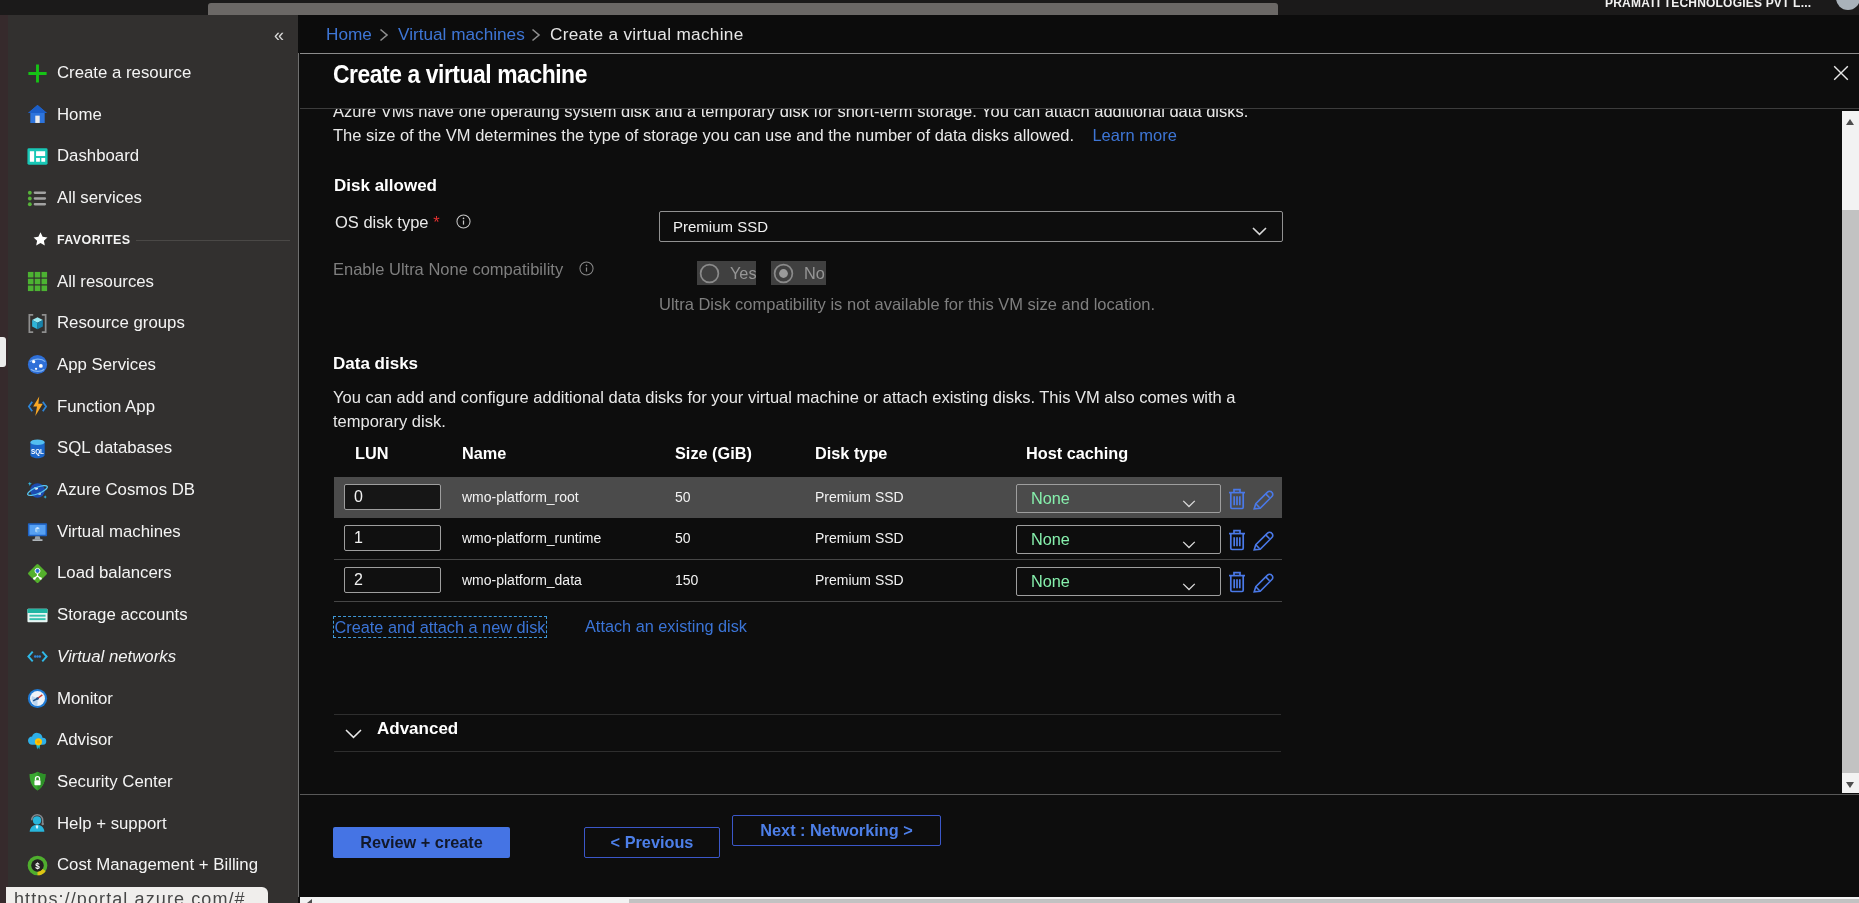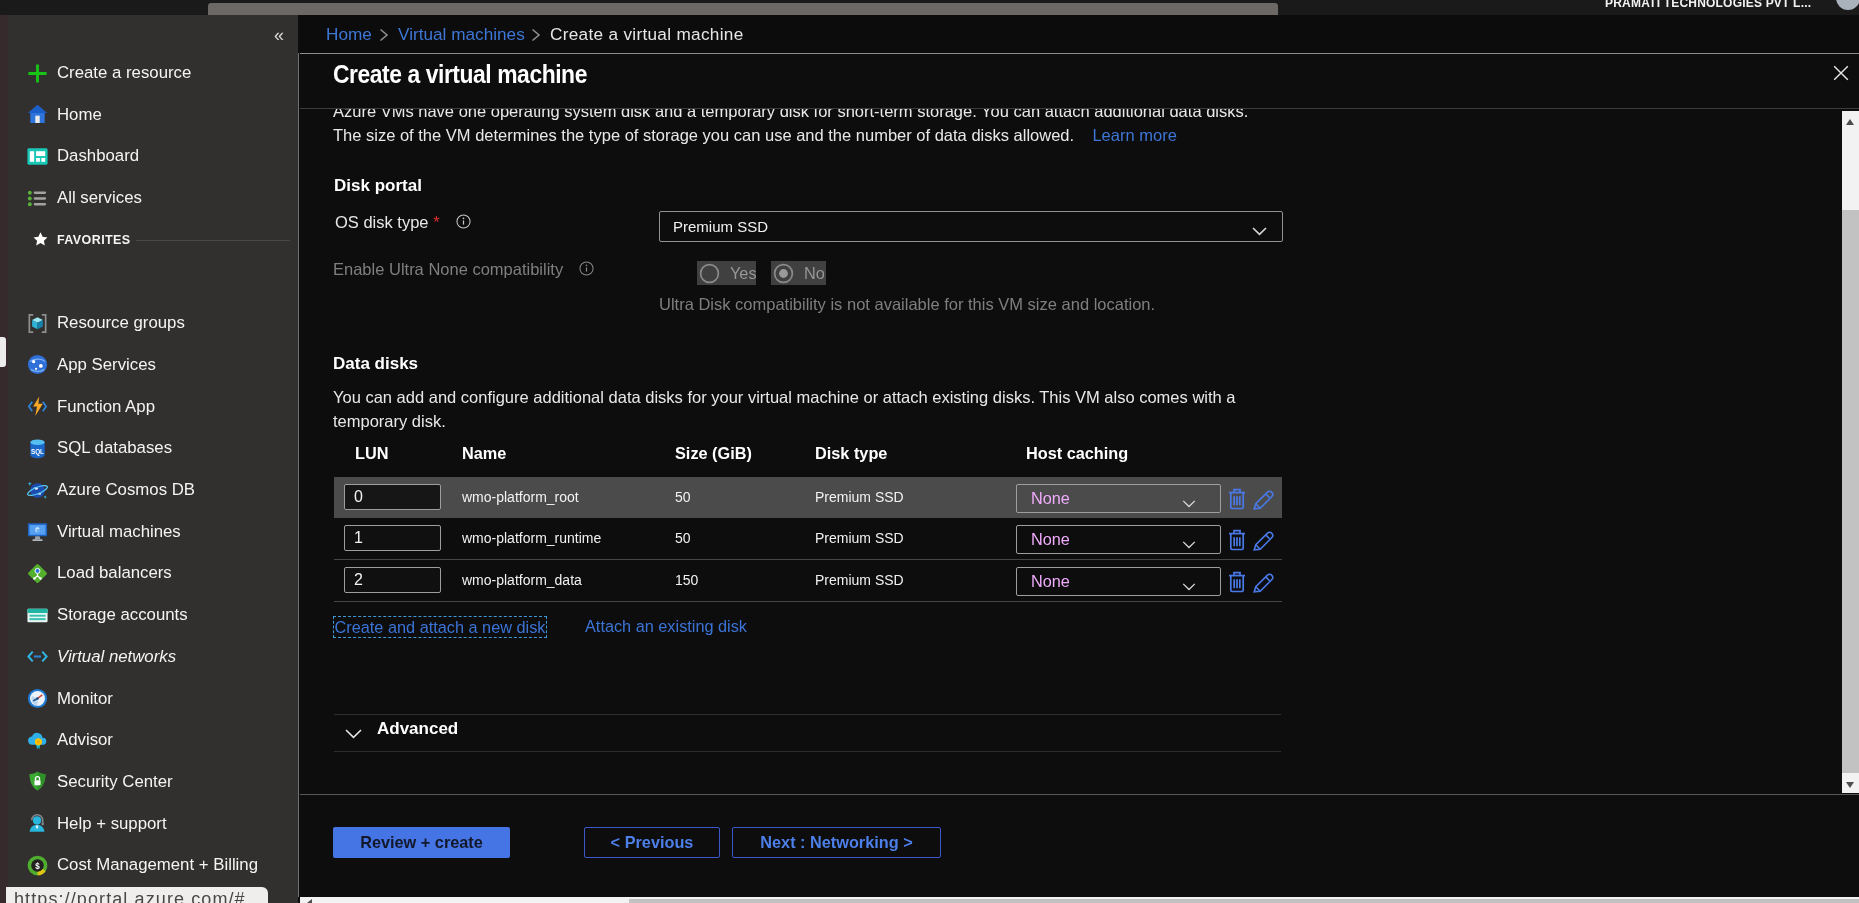--- a/index.html
+++ b/index.html
@@ -45,21 +45,21 @@
 .gray { color:#7f7f7f; }
 .h2 { color:#ffffff; font-size:17px; font-weight:700; }
 .select { position:absolute; border:1px solid #919191; border-radius:2px; background:#0d0d0d; color:#f2f2f2; font-size:15px; }
 .chip { position:absolute; background:#404040; height:24px; display:flex; align-items:center;margin-left:38px; }
 .chip .rlbl { color:#969696; font-size:16.3px; position:absolute; left:33px; }
 .row1bg { position:absolute; left:34px; width:948px; height:41px; background:#4b4b4b; }
 .sep { position:absolute; left:34px; width:948px; height:1px; background:#464646; }
 .cell { position:absolute; color:#f2f2f2; font-size:14px; line-height:41px; white-space:nowrap; }
 .hcell { position:absolute; color:#ffffff; font-size:16.3px; font-weight:700; white-space:nowrap; }
 .luninput { position:absolute; width:97px; height:26px; border:1px solid #9e9e9e; border-radius:2px; background:#161616; color:#f2f2f2; font-size:16px; line-height:24px; padding-left:9px; }
-.nonesel { position:absolute; width:205px; height:29px; border:1px solid #9e9e9e; border-radius:2px; color:#f0abfc; font-size:16.3px; line-height:27px; padding-left:14px; }
+.nonesel { position:absolute; width:205px; height:29px; border:1px solid #9e9e9e; border-radius:2px; color:#86efac; font-size:16.3px; line-height:27px; padding-left:14px; }
 .icobtn { position:absolute; }
 #dottedlink { position:absolute; left:33px; top:507px; width:214px; height:22px; border:1px dashed #3e98d8; color:#3b74d6; font-size:16.3px; text-align:center; line-height:21px; }
 #attachlink { position:absolute; left:285px; top:508px; color:#3b74d6; font-size:16.3px; }
 .hr { position:absolute; left:34px; width:947px; height:1px; background:#2e2e2e; }
 
 
 #vsb { position:absolute; left:1542px; top:2px; width:17px; height:682px; background:#f2f2f2; }
 #vthumb { position:absolute; left:0px; top:99px; width:17px; height:563px; background:#c2c2c2; }
 .tri-up { position:absolute; left:4px; top:8px; width:0; height:0; border-left:4.5px solid transparent; border-right:4.5px solid transparent; border-bottom:6px solid #4d4d4d; }
 .tri-dn { position:absolute; left:4px; top:671px; width:0; height:0; border-left:4.5px solid transparent; border-right:4.5px solid transparent; border-top:6px solid #4d4d4d; }
@@ -136,20 +136,38 @@
         <span class="lbl">Dashboard</span>
       </div>
     <div class="sitem" style="top:203.8px;">
         <span class="ico" style="left:21px;">
           <svg width="17" height="17" viewBox="0 0 24 24">
             <path d="M12 1.8l3 6.4 6.8.8-5 4.7 1.3 6.8L12 17l-6.1 3.5 1.3-6.8-5-4.7 6.8-.8z" fill="#fff"></path>
           </svg>
         </span>
         <span class="favlbl">FAVORITES</span>
         <span class="favline"></span>
+      </div>
+    <div class="sitem" style="top:245.5px;">
+        <span class="ico">
+          <svg width="23" height="23" viewBox="0 0 24 24">
+            <g fill="#4cb332">
+              <rect x="2" y="2" width="5.8" height="5.8"></rect>
+              <rect x="9.1" y="2" width="5.8" height="5.8"></rect>
+              <rect x="16.2" y="2" width="5.8" height="5.8"></rect>
+              <rect x="2" y="9.1" width="5.8" height="5.8"></rect>
+              <rect x="9.1" y="9.1" width="5.8" height="5.8"></rect>
+              <rect x="16.2" y="9.1" width="5.8" height="5.8"></rect>
+              <rect x="2" y="16.2" width="5.8" height="5.8"></rect>
+              <rect x="9.1" y="16.2" width="5.8" height="5.8"></rect>
+              <rect x="16.2" y="16.2" width="5.8" height="5.8"></rect>
+            </g>
+          </svg>
+        </span>
+        <span class="lbl">All resources</span>
       </div>
     <div class="sitem" style="top:287.2px;">
         <span class="ico">
           <svg width="23" height="23" viewBox="0 0 24 24">
             <path d="M7.5 3H3.5v18h4" stroke="#8f8f8f" stroke-width="1.8" fill="none"></path>
             <path d="M16.5 3h4v18h-4" stroke="#8f8f8f" stroke-width="1.8" fill="none"></path>
             <path d="M12 5.6 17.6 8.4 12 11.2 6.4 8.4z" fill="#9ae9f2"></path>
             <path d="M6.4 8.4v6.8l5.6 2.8v-6.8z" fill="#2fb4d8"></path>
             <path d="M17.6 8.4v6.8l-5.6 2.8v-6.8z" fill="#1682ab"></path>
           </svg>
@@ -327,21 +345,21 @@
   <div class="abs" id="header">
     <div class="abs" id="title">Create a virtual machine</div>
     <svg class="abs" style="left:1533px; top:11px;" width="16" height="16" viewBox="0 0 16 16">
         <path d="M1.2 1.2 L14.8 14.8 M14.8 1.2 L1.2 14.8" stroke="#e8e8e8" stroke-width="1.4"></path>
       </svg>
   </div>
   <div class="abs" id="headerline"></div>
 
   <div class="abs" id="scroll">
     <div class="txt abs" style="left:33px; top:-9px; width:1010px;">Azure VMs have one operating system disk and a temporary disk for short-term storage. You can attach additional data disks.<br>The size of the VM determines the type of storage you can use and the number of data disks allowed. &nbsp;&nbsp;&nbsp;<a class="blue" href="#">Learn more</a></div>
-    <div class="h2 abs" style="left:34px; top:67px;">Disk portal</div>
+    <div class="h2 abs" style="left:34px; top:67px;">Disk allowed</div>
     <div class="txt abs" style="left:35px; top:102px;">OS disk type <span style="color:#e03030;">*</span></div>
     <span class="abs" style="left:156px; top:105px;"><svg width="15" height="15" viewBox="0 0 16 16">
           <circle cx="8" cy="8" r="7" stroke="#c8c8c8" stroke-width="1.1" fill="none"></circle>
           <rect x="7.35" y="6.9" width="1.3" height="4.4" fill="#c8c8c8"></rect>
           <circle cx="8" cy="4.7" r="0.85" fill="#c8c8c8"></circle>
         </svg></span>
     <div class="select" style="left:359px; top:102px; width:624px; height:31px; line-height:29px; padding-left:13px;">Premium SSD</div>
     <span class="abs" style="left:952px; top:113px;"><svg width="15" height="9" viewBox="0 0 15 9">
           <path d="M1 1l6.5 6.4L14 1" stroke="#d8d8d8" stroke-width="1.6" fill="none"></path>
         </svg></span>
@@ -456,21 +474,21 @@
       <div class="tri-up"></div>
       <div id="vthumb"></div>
       <div class="tri-dn"></div>
     </div>
   </div>
 
   <div class="abs" id="footerline"></div>
   <div class="abs" id="footer">
     <div class="btn" id="btn-review" style="top:32px;">Review + create</div>
     <div class="btn" id="btn-prev" style="top:32px;">&lt; Previous</div>
-    <div class="btn" id="btn-next" style="top:32px;">Next : Networking &gt;</div>
+    <div class="btn" id="btn-next" style="top:20px;">Next : Networking &gt;</div>
   </div>
 
   <div class="abs" id="hsb">
     <div id="htri"></div>
     <div id="hthumb"></div>
   </div>
   <div class="abs" id="tooltip">
       <span>https://portal.azure.com/#</span>
     </div>
 </div>

